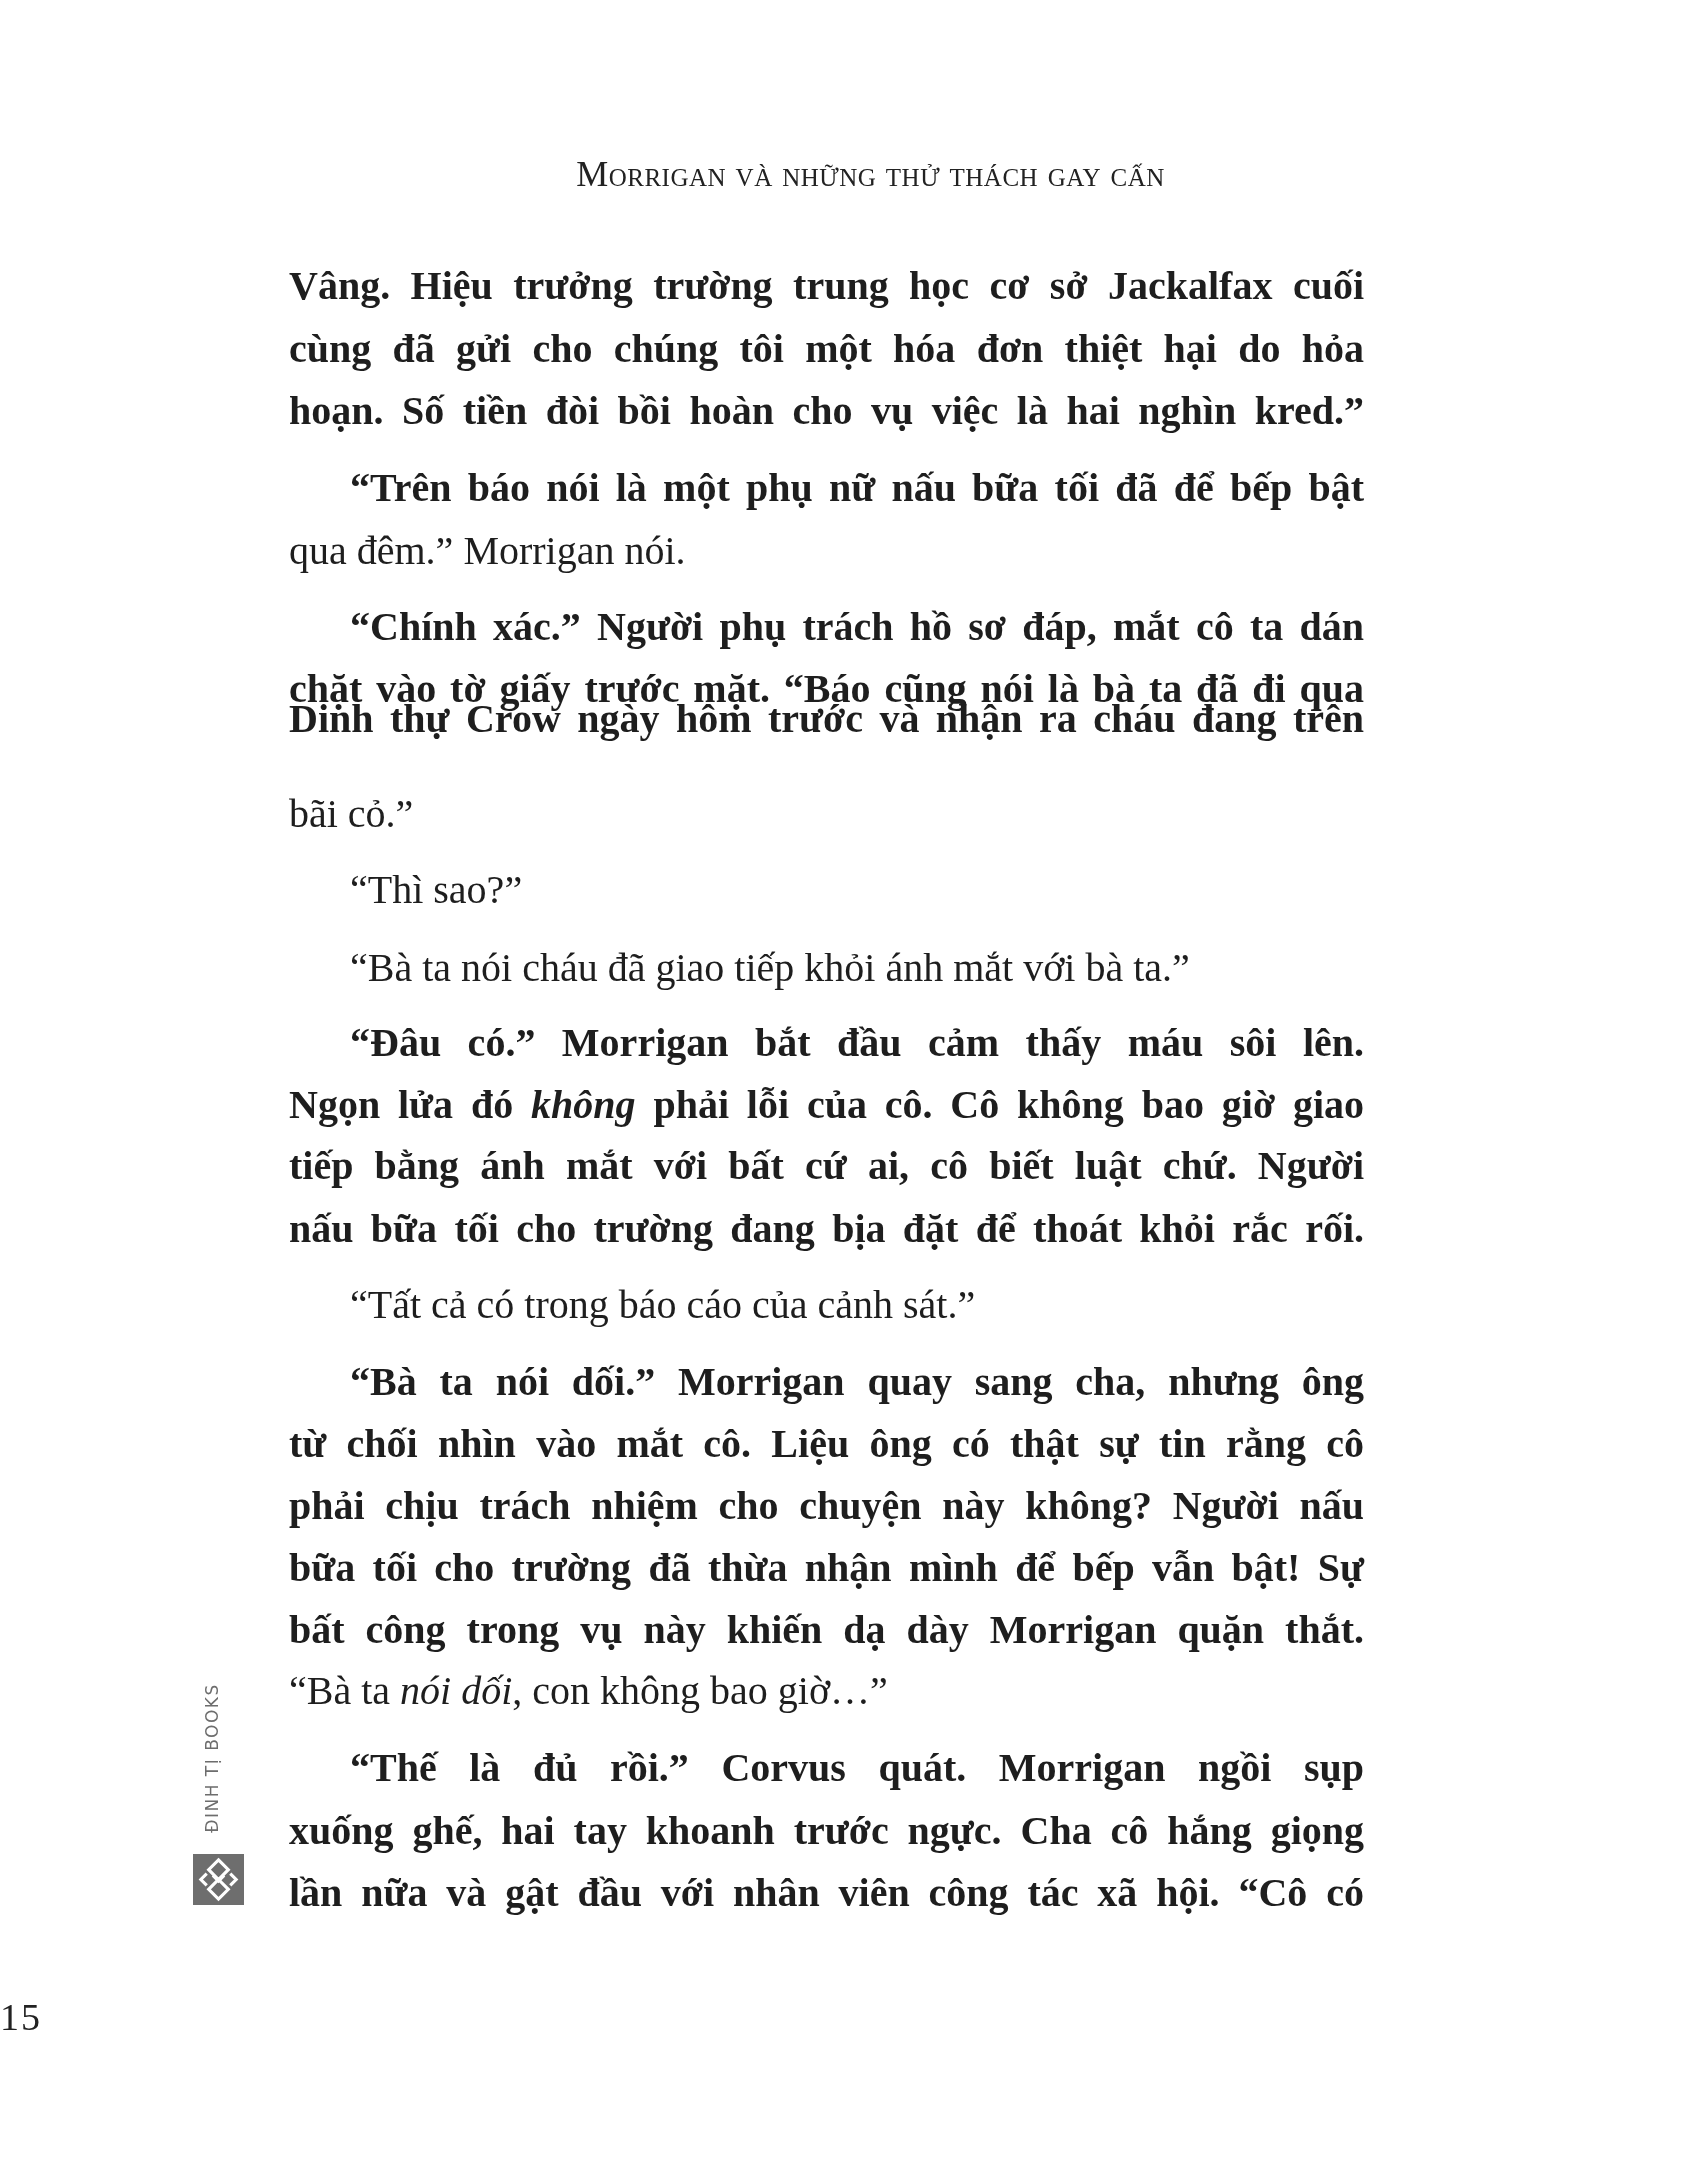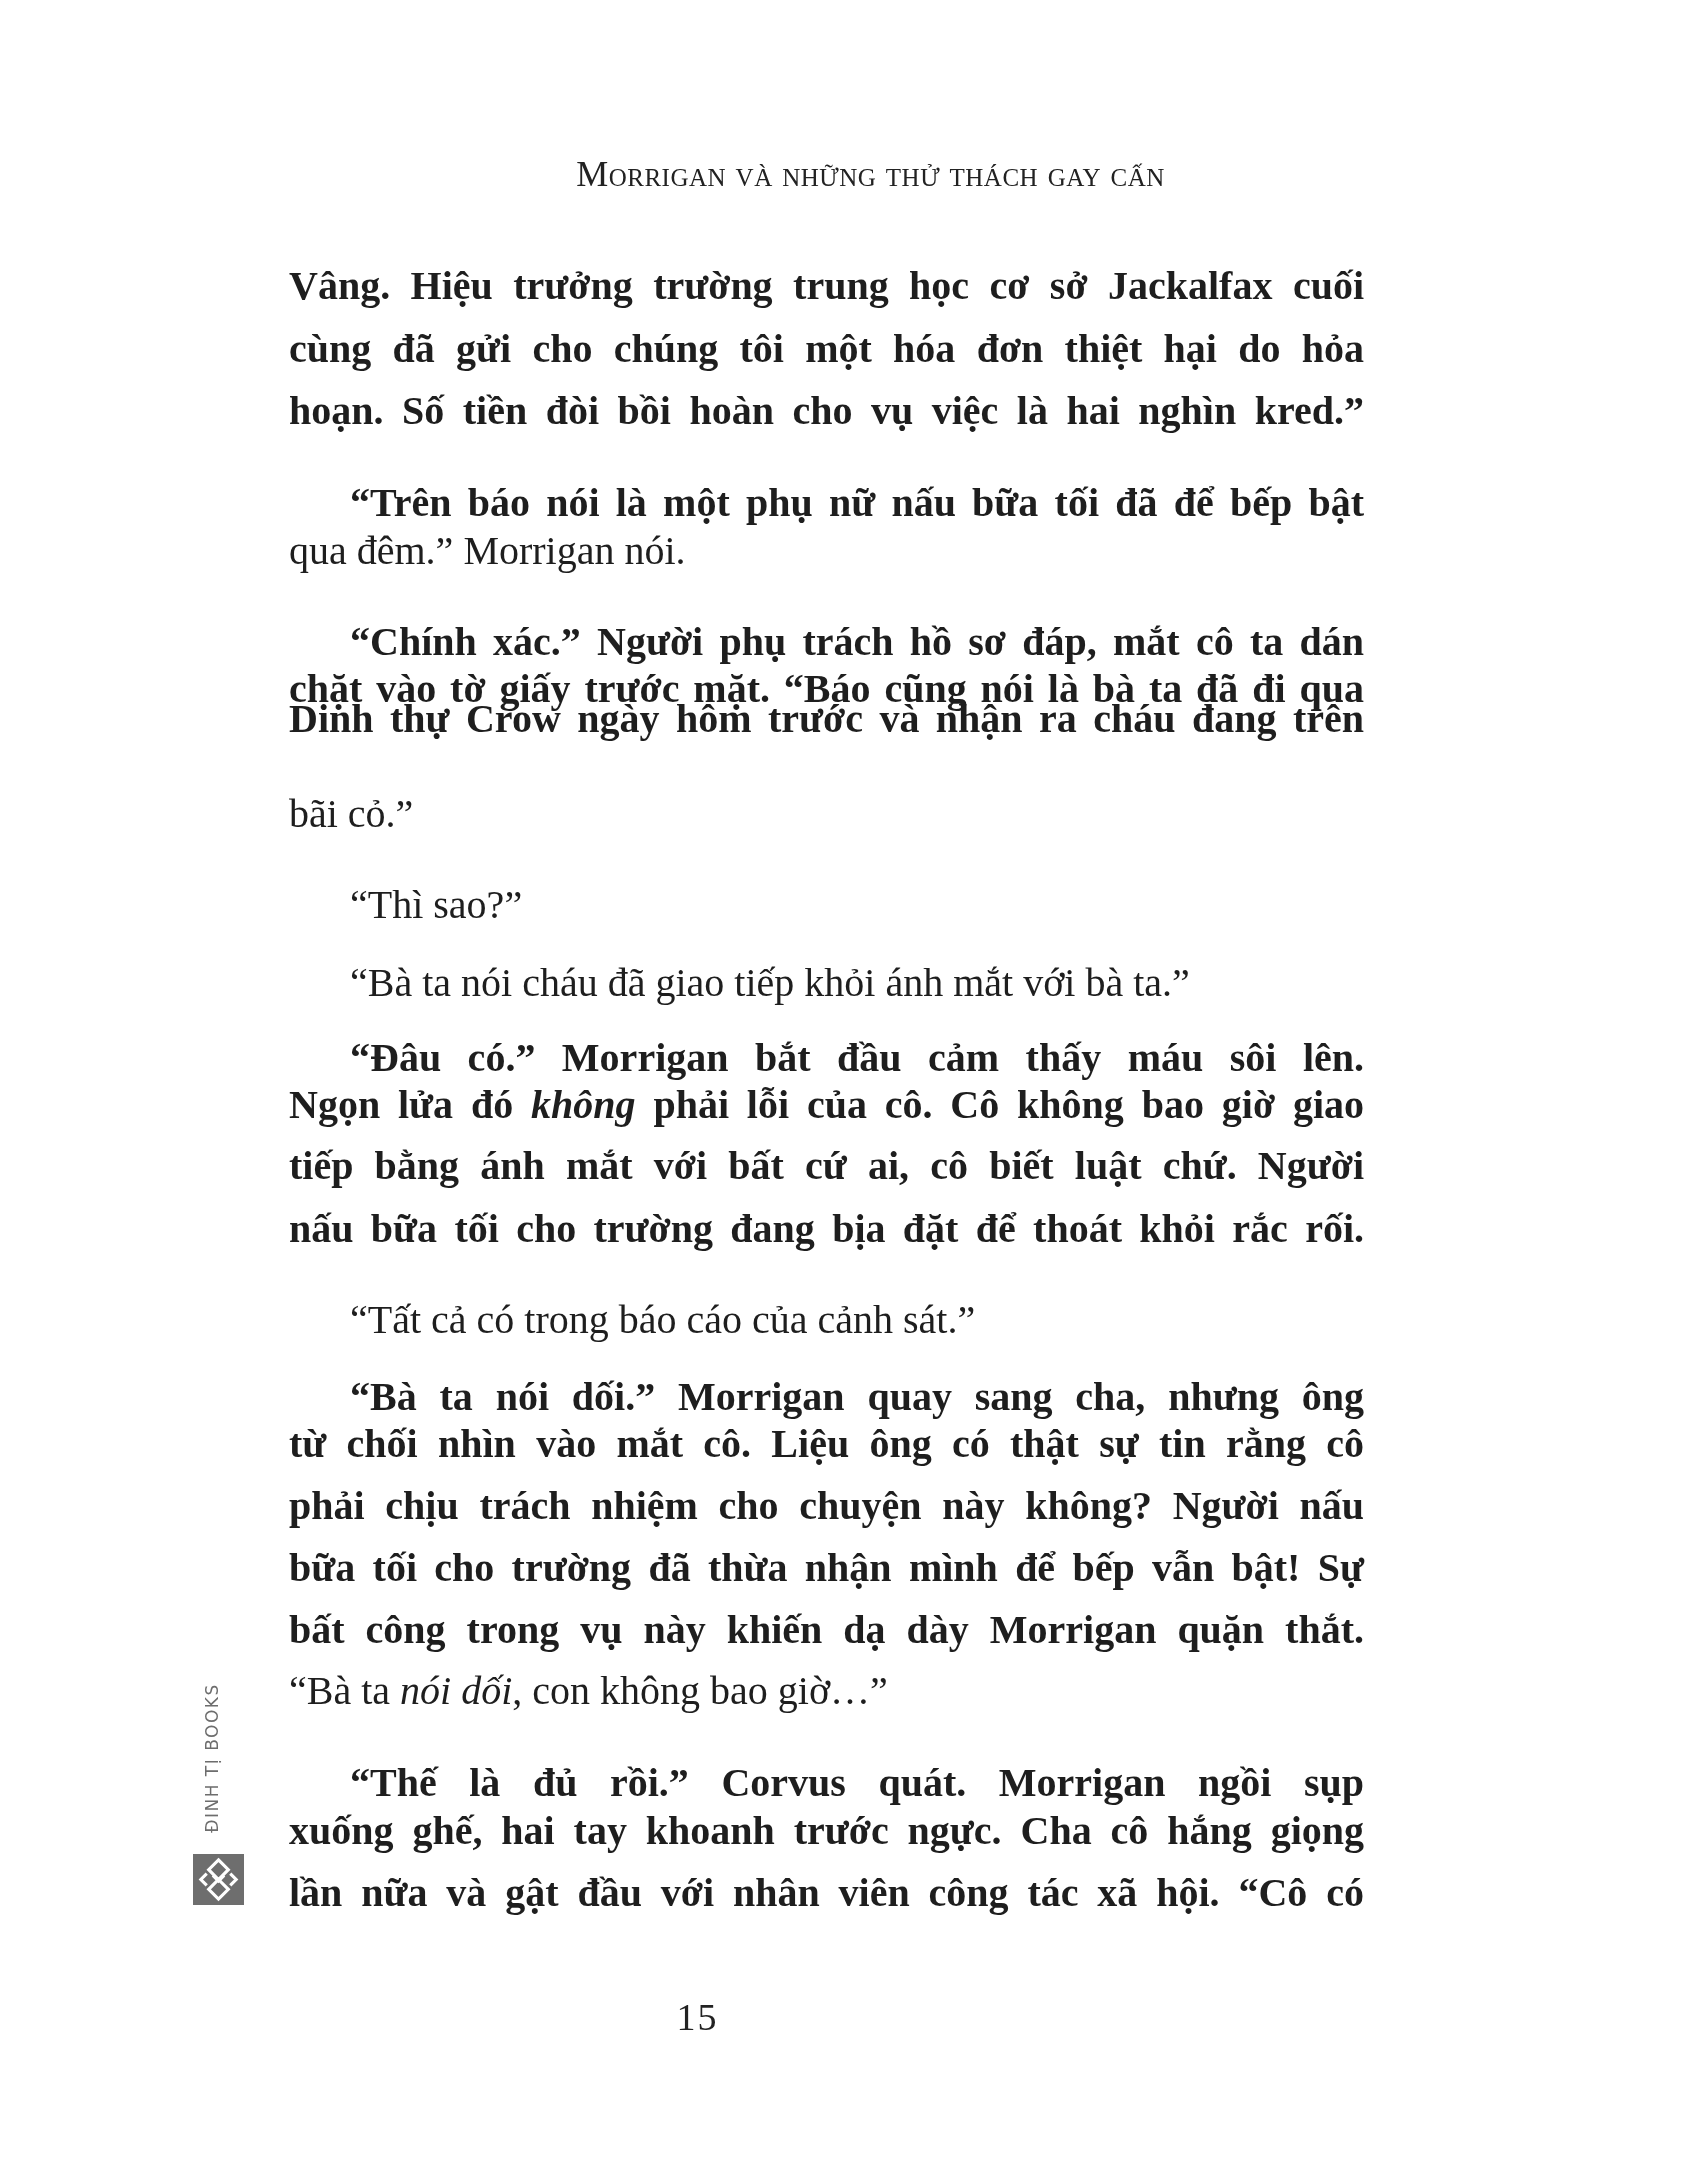--- a/index.html
+++ b/index.html
@@ -3,23 +3,23 @@
 <meta charset="utf-8">
 <style>
   html, body { margin:0; padding:0; background:#ffffff; }
   body { width:1683px; height:2178px; position:relative; overflow:hidden; color:#1e1e1e;
          font-family:"Liberation Serif","DejaVu Serif",serif; }
   .running-head { position:absolute; left:0; width:1683px; top:149px; text-align:center;
          font-size:36px; letter-spacing:0.5px; font-variant:small-caps; color:#222; line-height:50px;margin-left:29px; }
   .line { position:absolute; left:289px; width:1075px; font-size:40px; line-height:50px; height:50px;
           white-space:nowrap; overflow:visible; }
   .line.j { text-align:justify; text-align-last:justify; white-space:normal;font-weight:bold; }
-  .line.ind { text-indent:61px;margin-top:15px; }
+  .line.ind { text-indent:61px; }
   .line i { font-style:italic; }
-  .page-number { position:absolute; left:0; width:1395px; top:1992px; text-align:center;
+  .page-number { position:absolute; left:0; width:1395px; top:1992px; 
           font-size:38px; line-height:50px; color:#222; letter-spacing:2px; }
   .publisher { position:absolute; left:188px; top:1698px; width:59px; height:213px; }
   .publisher-text { position:absolute; left:-51px; top:50px; width:150px; height:20px;
           transform:rotate(-90deg); transform-origin:50% 50%; font-family:"DejaVu Sans","Liberation Sans",sans-serif;
           font-size:17px; letter-spacing:1.5px; color:#6d6d6d; text-align:center; line-height:20px; white-space:nowrap; }
   .publisher-logo { position:absolute; left:5px; top:156px; width:51px; height:51px; background:#6e6e6e; }
   .publisher-logo svg { width:51px; height:51px; display:block; }
 </style>
 </head>
 <body>

